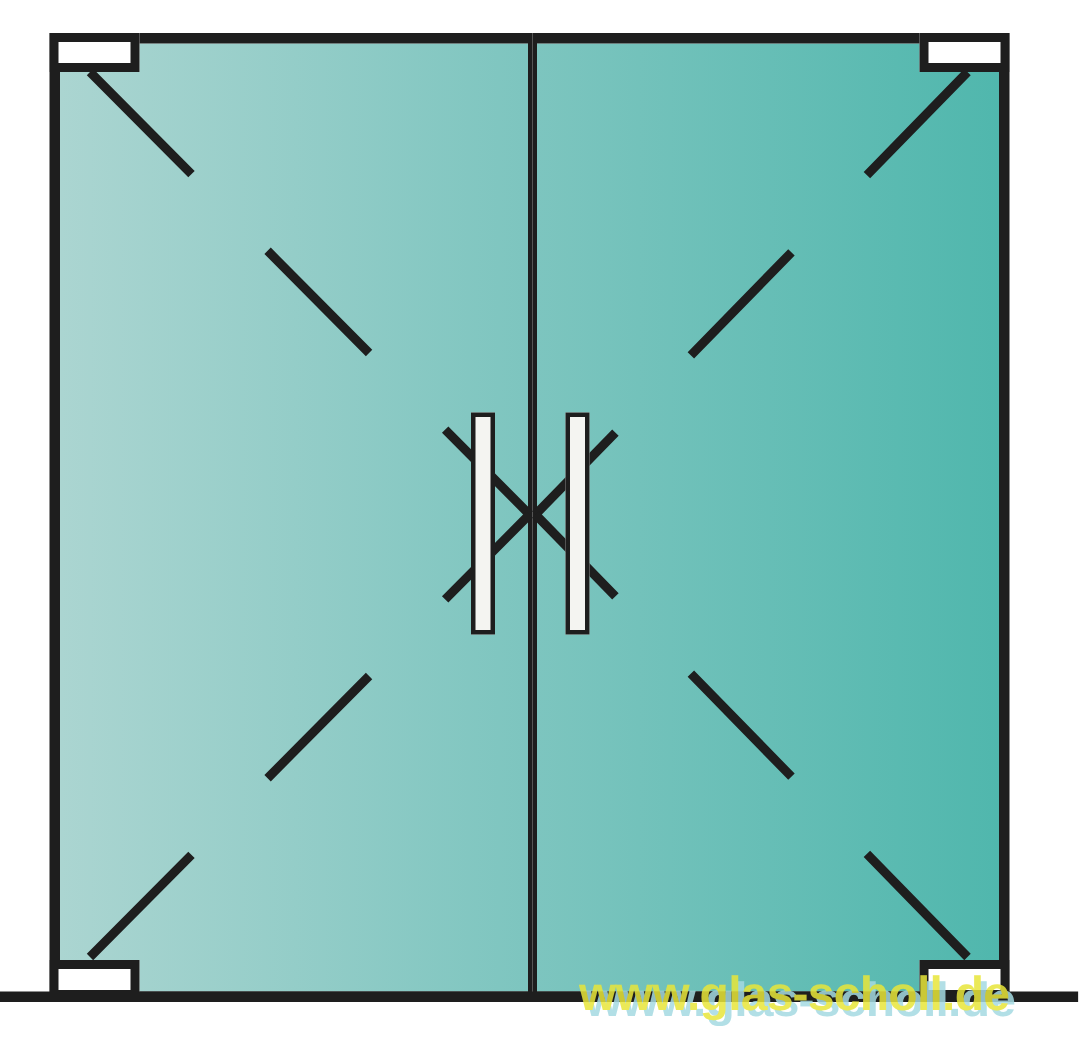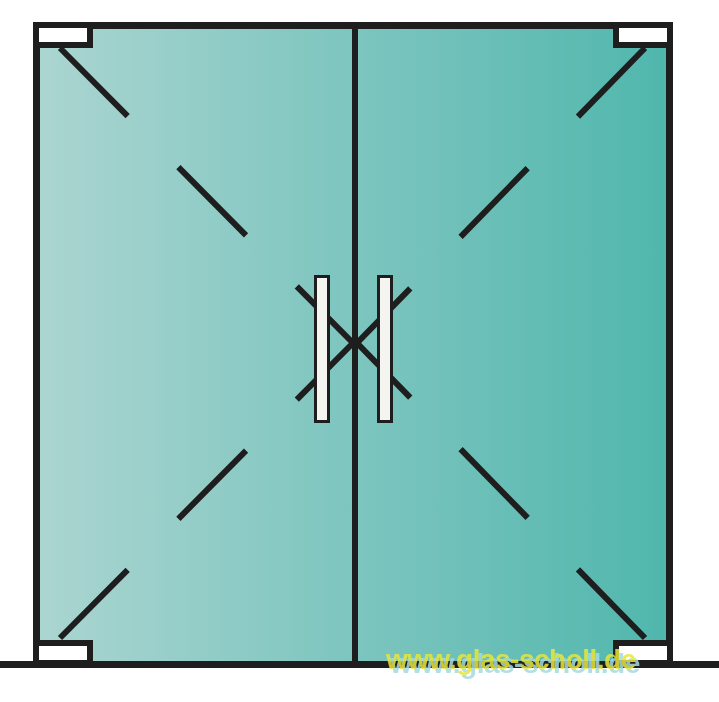--- a/index.html
+++ b/index.html
@@ -84,21 +84,21 @@
     background: var(--handle-fill);
     z-index: 5;
   }
   .handle.left  { left: 314px; }
   .handle.right { left: 377px; }
   
   .watermark {
     position: absolute;
     left: 386px;
     top: 644px;
-    font-size: 28px;
+    font-size: 32px;
     font-weight: bold;
     white-space: nowrap;
     letter-spacing: -0.5px;
     color: var(--watermark-fill);
     text-shadow: 4px 4px 0 var(--watermark-shadow);
     opacity: 0.85;
     z-index: 6;
   }
 </style>
 </head>

